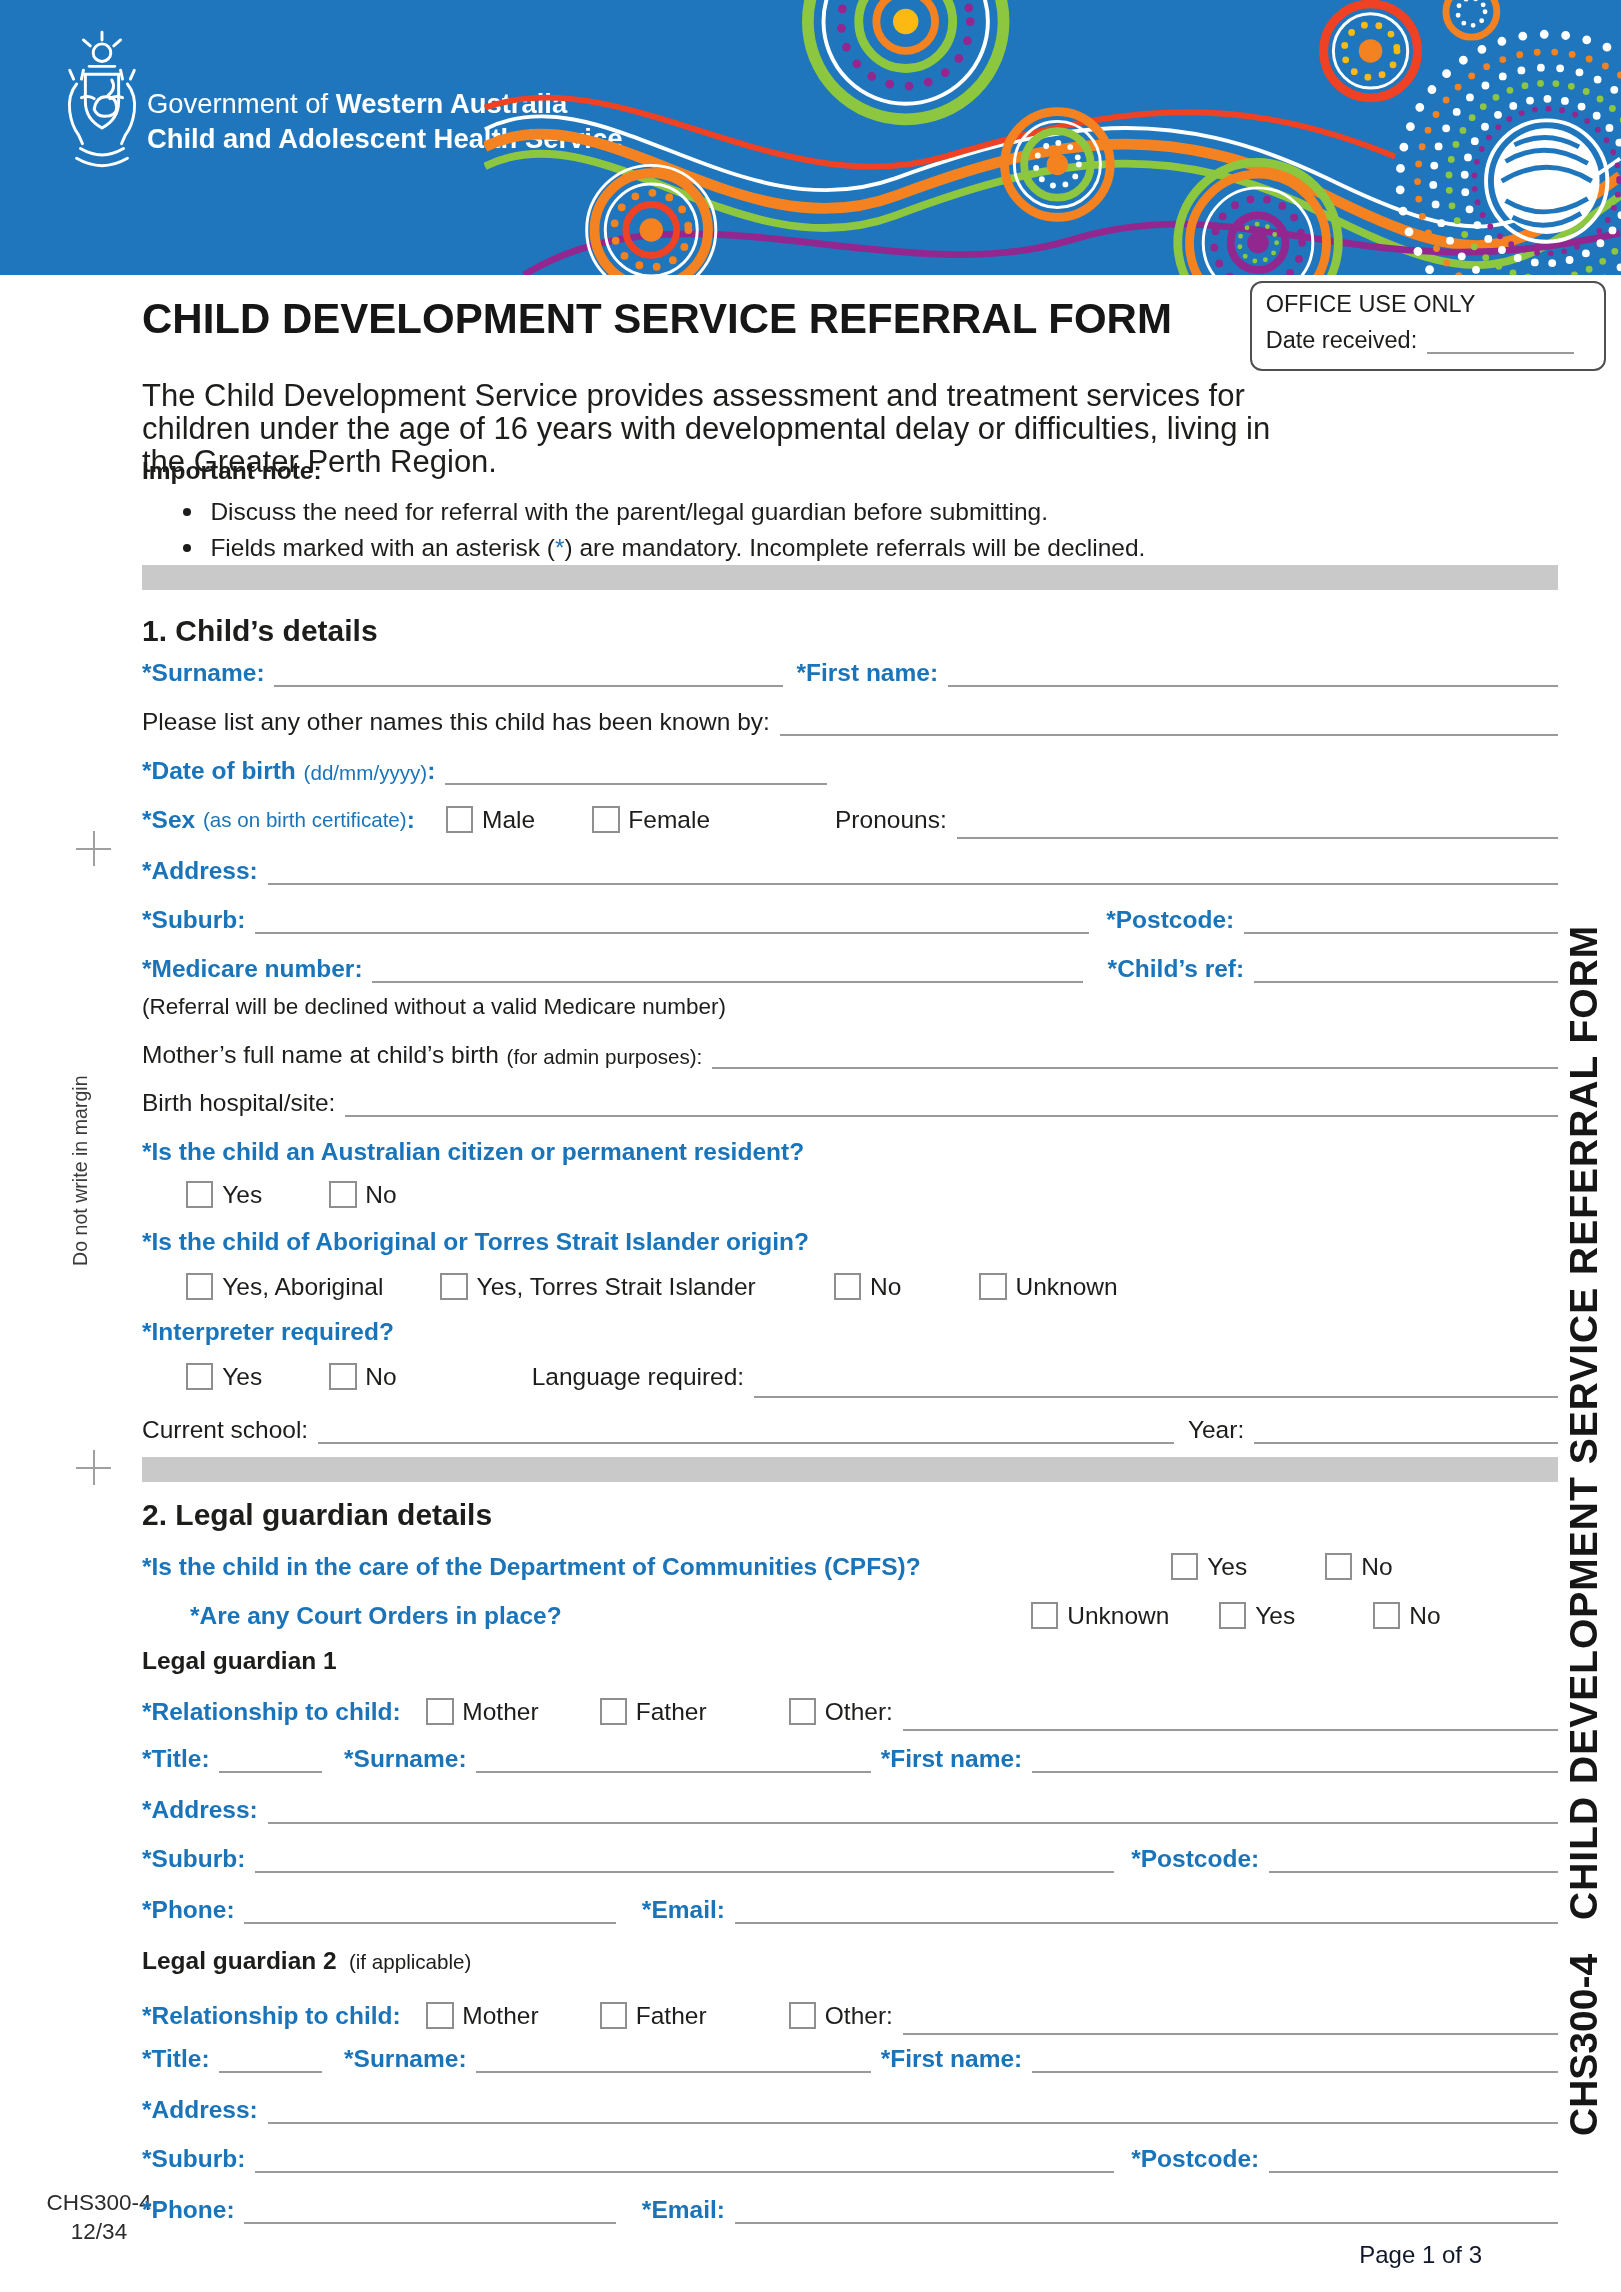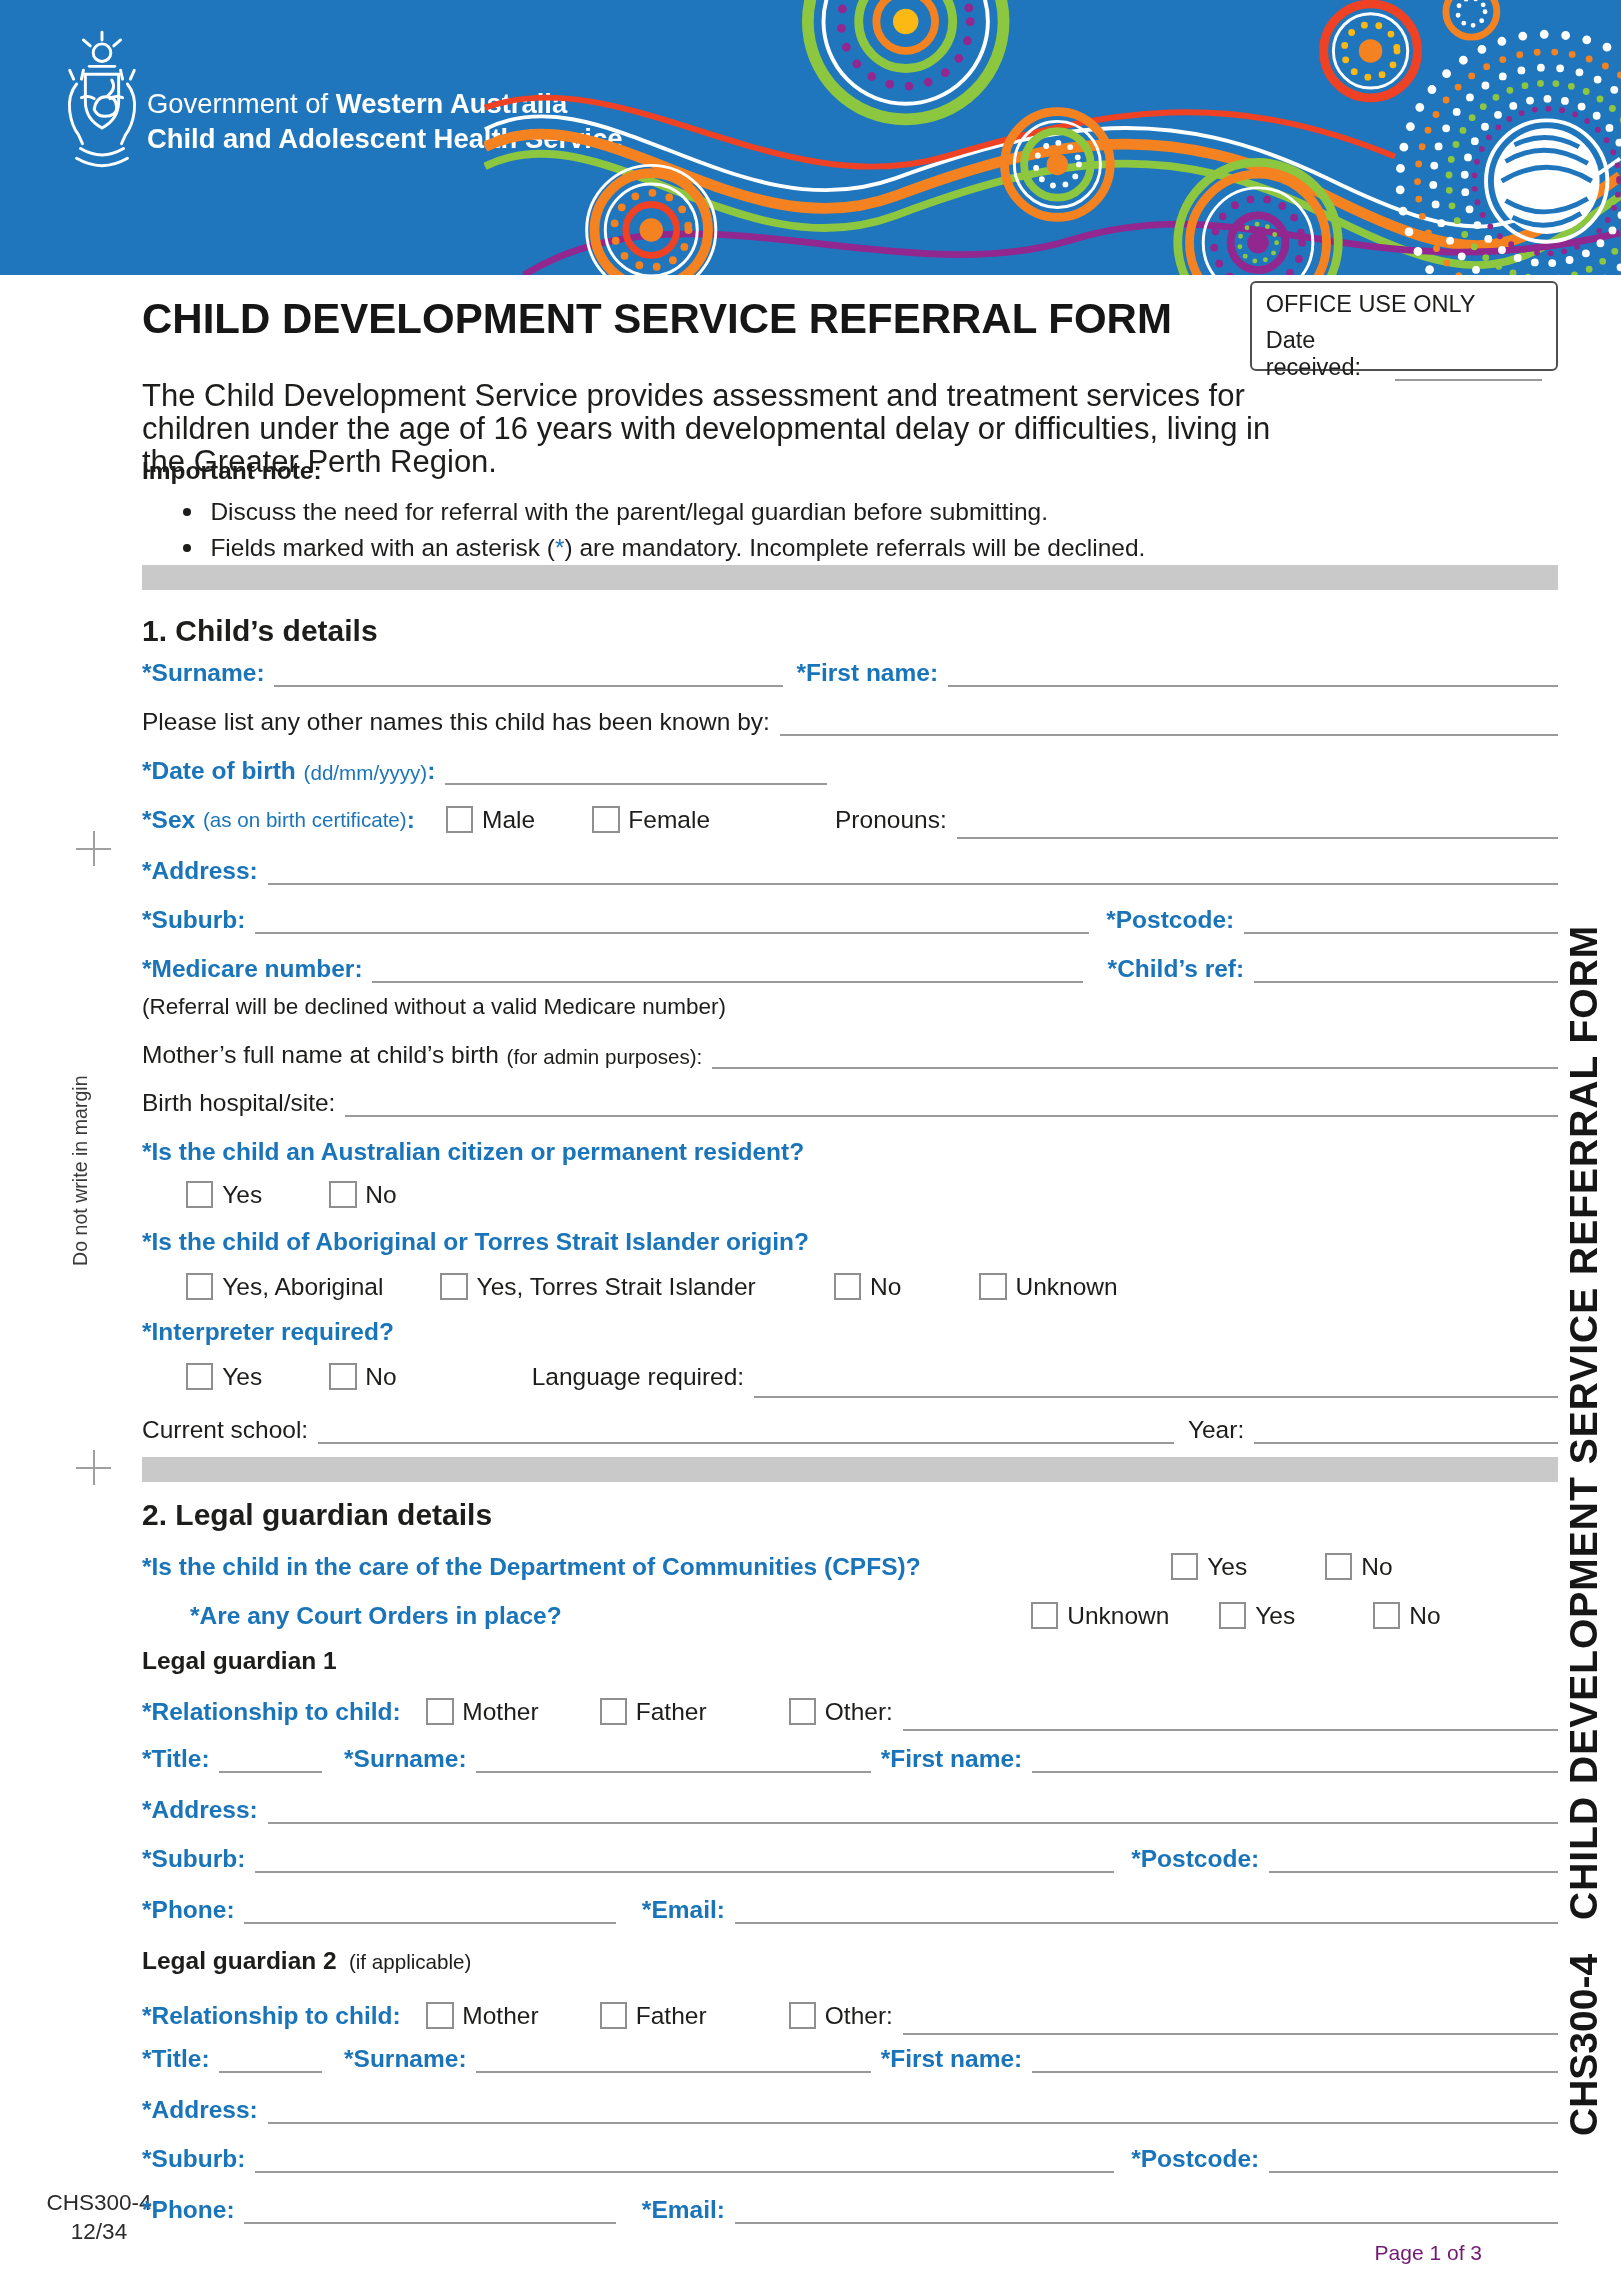--- a/index.html
+++ b/index.html
@@ -42,27 +42,27 @@
   .hint{font-weight:400;font-size:20.6px;}
   .q{color:var(--blue);font-weight:700;font-size:24.5px;white-space:nowrap;}
   .h{color:var(--ink);font-weight:700;font-size:30px;white-space:nowrap;}
   .fill{flex:1 1 auto;border-bottom:2px solid var(--line);height:27.4px;margin-left:9.8px;}
   .fillw{flex:0 0 auto;border-bottom:2px solid var(--line);height:27.4px;margin-left:9.8px;}
   .cb{width:27.4px;height:27.4px;border:2px solid #8f8f8f;background:#fff;margin-right:8.8px;flex:none;}
   .cbi{display:flex;align-items:center;font-size:24.5px;color:var(--ink);white-space:nowrap;}
   .graybar{position:absolute;left:0;right:0;height:24.5px;background:var(--bar);}
   .dot{width:7.8px;height:7.8px;border-radius:50%;background:var(--ink);margin:0 19.6px 0 41px;flex:none;align-self:center;}
   
-  #office-box{position:absolute;left:1108px;top:5.9px;width:308px;height:90px;border:2px solid #4f4f4f;border-radius:6px;padding:7.8px 13.7px;background:#fff;}
+  #office-box{position:absolute;left:1108px;top:5.9px;width:356px;height:90px;border:2px solid #4f4f4f;border-radius:12px;padding:7.8px 13.7px;background:#fff;}
   #office-box .obt{font-size:23.5px;color:var(--ink);}
   #office-box .obd{display:flex;align-items:flex-end;margin-top:9.8px;font-size:23.5px;color:var(--ink);}
   #office-box .obd .fillw{height:23.5px;width:147px;}
   #page-title{position:absolute;left:0;top:19.6px;font-size:42px;font-weight:700;color:#161616;letter-spacing:0;}
   #intro-para{position:absolute;left:0;top:104px;width:1176px;font-size:31px;line-height:33px;color:var(--ink);}
-  #page-num{position:absolute;right:76px;top:1966px;font-size:21px;color:#701a75;}
+  #page-num{position:absolute;right:76px;top:1966px;font-size:24px;color:#0f172a;}
 </style>
 </head>
 <body>
 
 <div class="band">
   <svg class="crest" width="90" height="157" viewBox="0 0 92 160">
     <g stroke="#ffffff" stroke-width="3" fill="none" stroke-linecap="round">
       <circle cx="46" cy="26" r="9"></circle>
       <path d="M46 13 v-8 M34 19 l-7 -6 M58 19 l7 -6"></path>
       <path d="M33 40 h26"></path>

